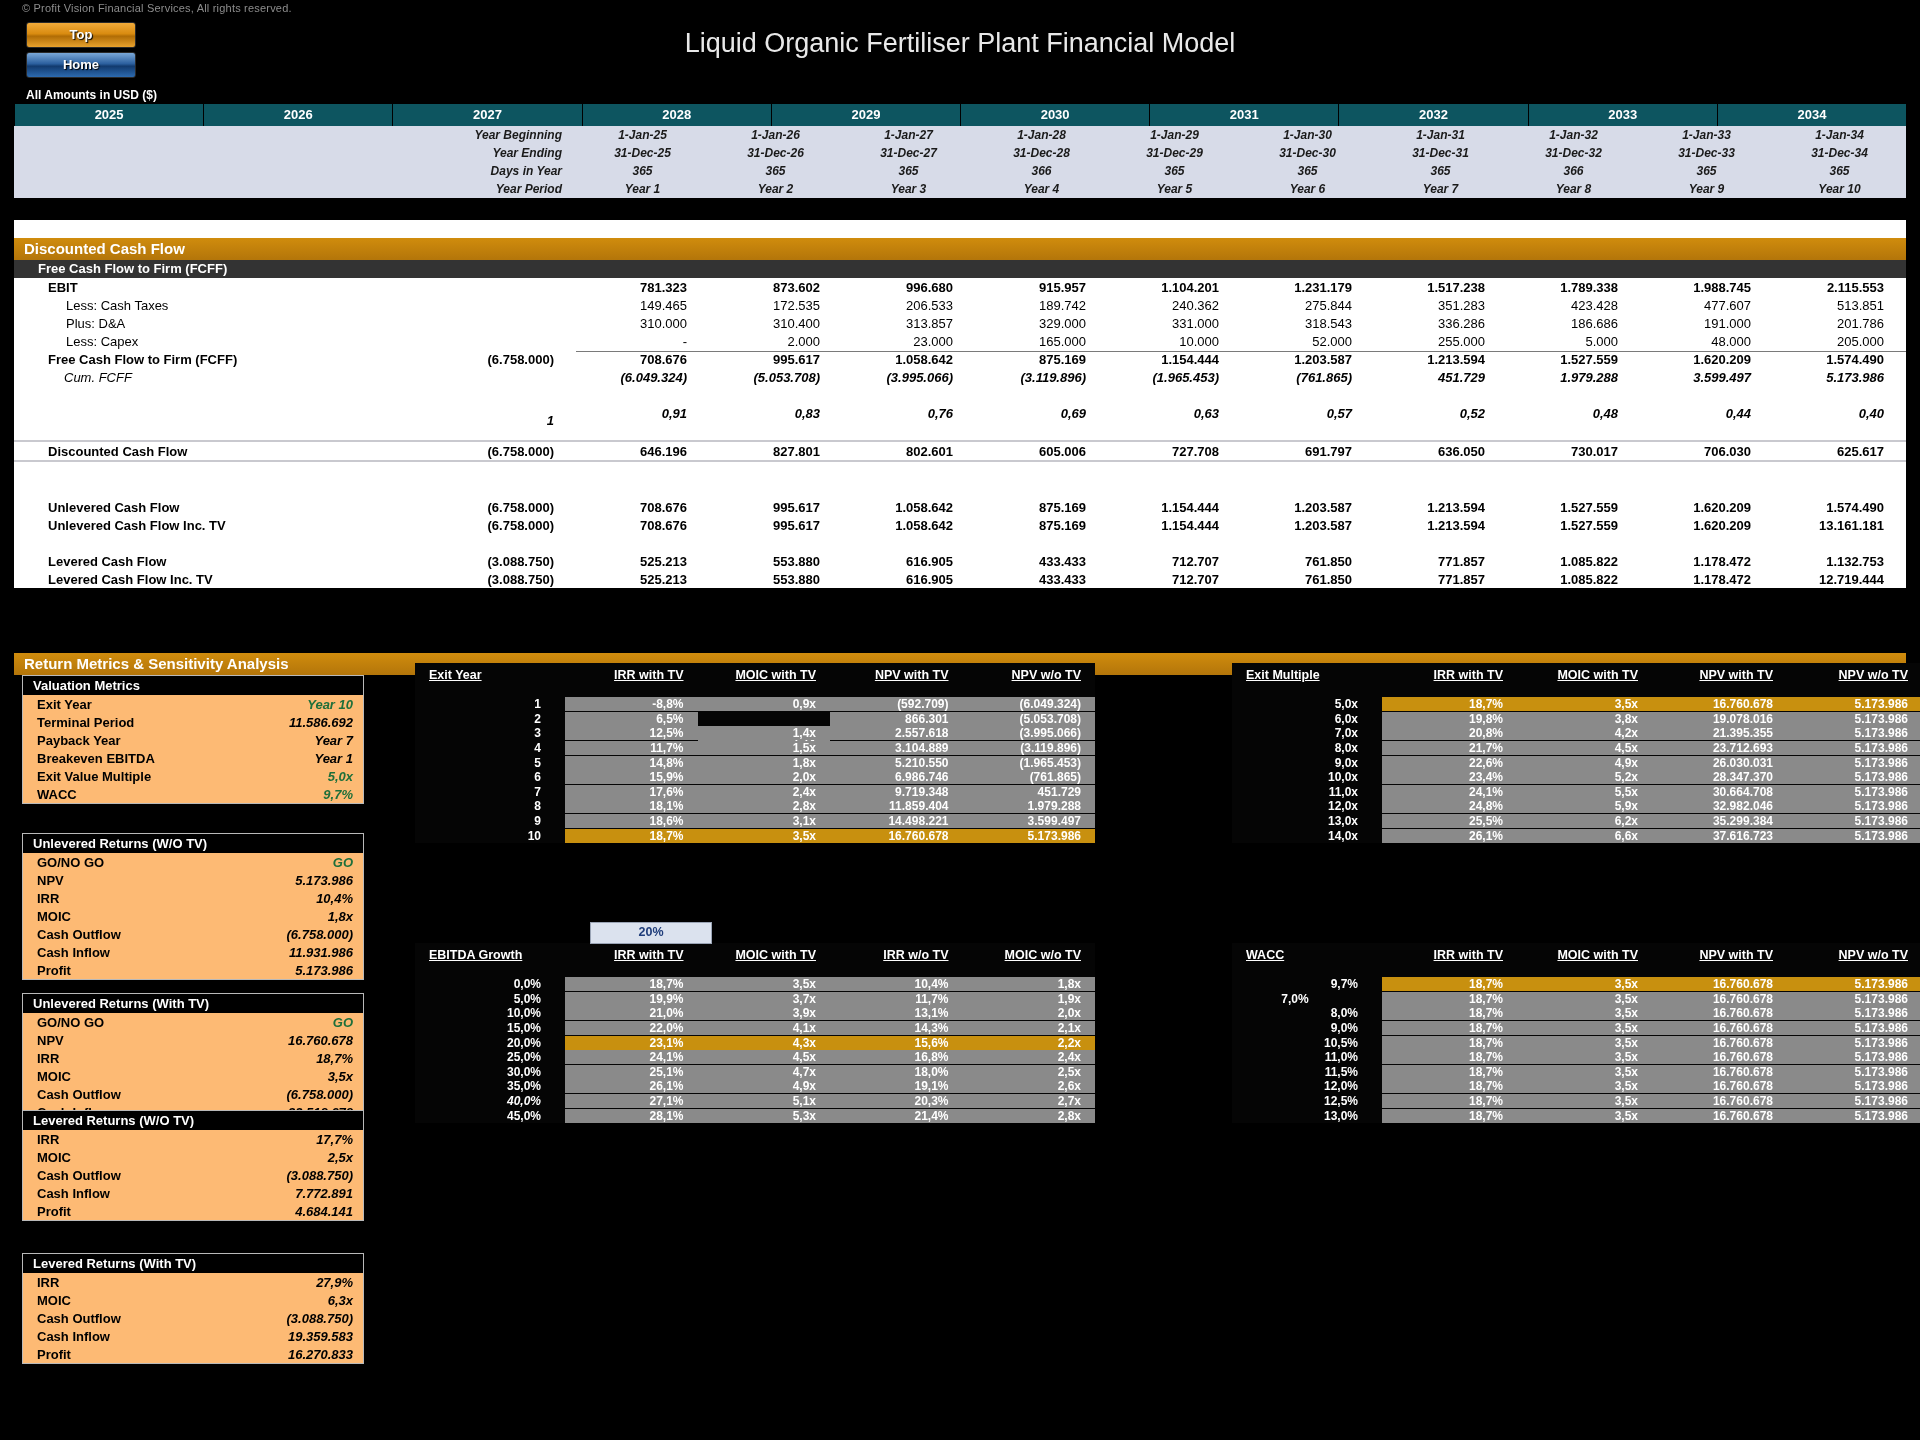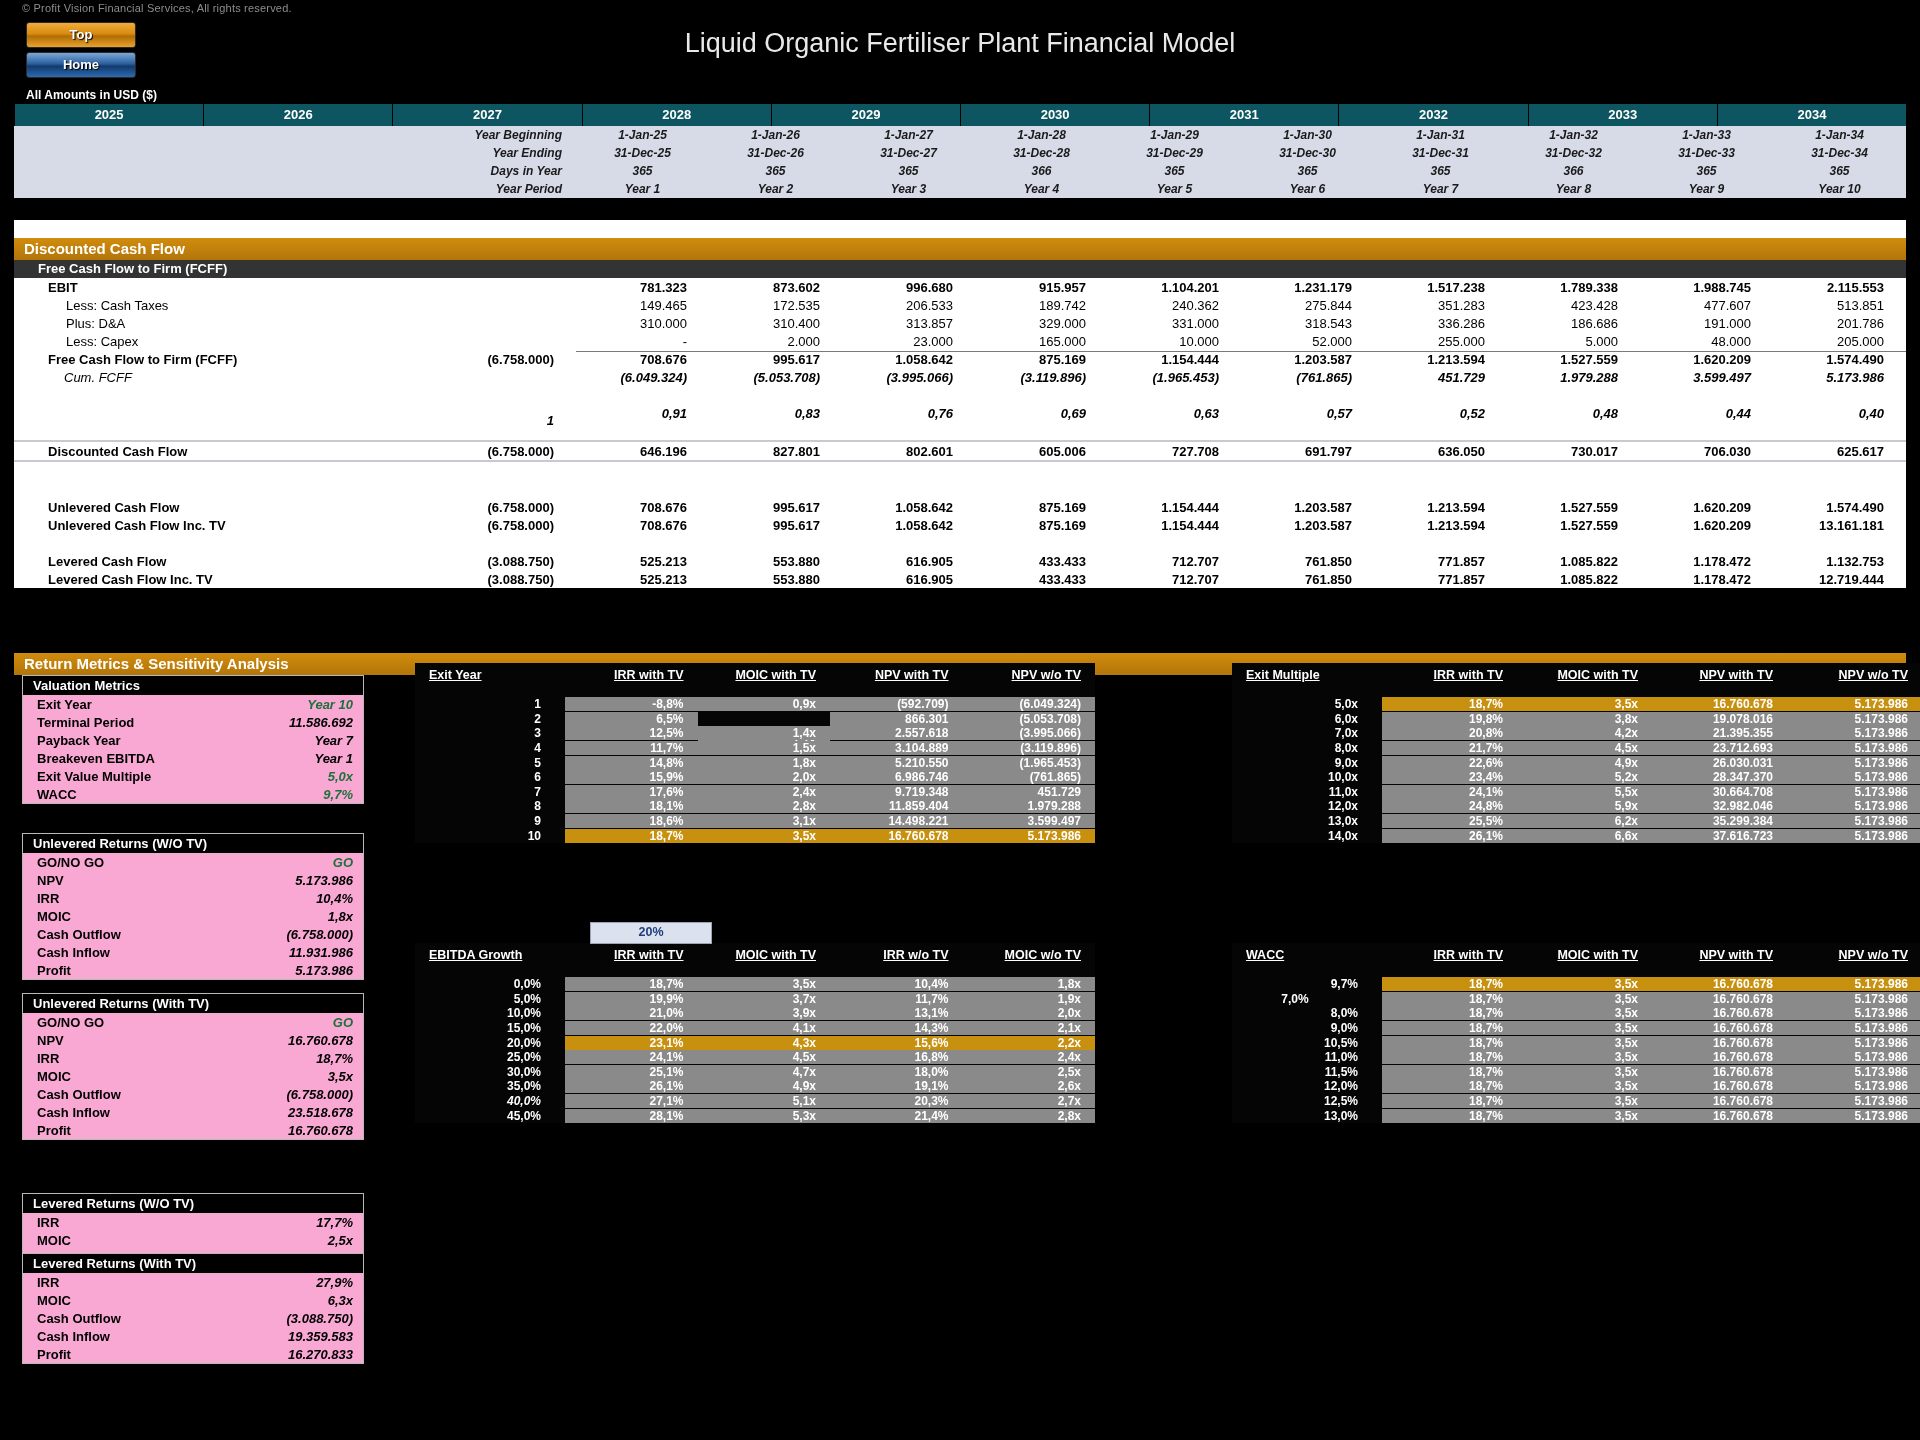--- a/index.html
+++ b/index.html
@@ -41,21 +41,21 @@
   .row .rl.b{font-weight:bold;padding-left:34px;}
   .row .rl.i{padding-left:52px;}
   .row .rl.i2{padding-left:50px;font-style:italic;}
   .row .c{flex:1;text-align:right;font-size:13px;padding-right:22px;box-sizing:border-box;}
   .row .c.b{font-weight:bold;}
   .row .c.it{font-style:italic;font-weight:bold;}
   .topline .c{border-top:1px solid #7a7a7a;}
   .dcfrow{border-top:2px solid #c9c9cf;border-bottom:2px solid #c9c9cf;}
 
   
-  .card{position:absolute;left:22px;width:340px;background:#f9a8d4;border:1px solid #b9b9b9;}
+  .card{position:absolute;left:22px;width:340px;background:#fdba74;border:1px solid #b9b9b9;}
   .card .ch{background:#000;color:#fff;font-size:13px;font-weight:bold;height:19px;line-height:19px;padding-left:10px;}
   .card .cr{display:flex;height:18px;align-items:center;border-bottom:0;}
   .card .cr .k{flex:1;font-size:13px;font-weight:bold;padding-left:14px;color:#000;}
   .card .cr .v{font-size:13px;font-weight:bold;font-style:italic;padding-right:10px;text-align:right;color:#000;}
   .card .cr .v.green{color:#1e6f3a;}
 
   
   .stbl{position:absolute;background:#050505;}
   .st-head{display:flex;height:24px;align-items:center;}
   .st-head .hc{font-size:12.5px;font-weight:bold;color:#fff;text-align:right;padding-right:14px;box-sizing:border-box;}
@@ -415,21 +415,21 @@
         </div>
         <div class="cr">
           <div class="k">Cash Inflow</div>
           <div class="v">23.518.678</div>
         </div>
         <div class="cr">
           <div class="k">Profit</div>
           <div class="v">16.760.678</div>
         </div>
       </div>
-      <div class="card" style="top: 1193px;">
+      <div class="card" style="top: 1110px;">
         <div class="ch">Levered Returns (W/O TV)</div>
         <div class="cr">
           <div class="k">IRR</div>
           <div class="v">17,7%</div>
         </div>
         <div class="cr">
           <div class="k">MOIC</div>
           <div class="v">2,5x</div>
         </div>
         <div class="cr">

